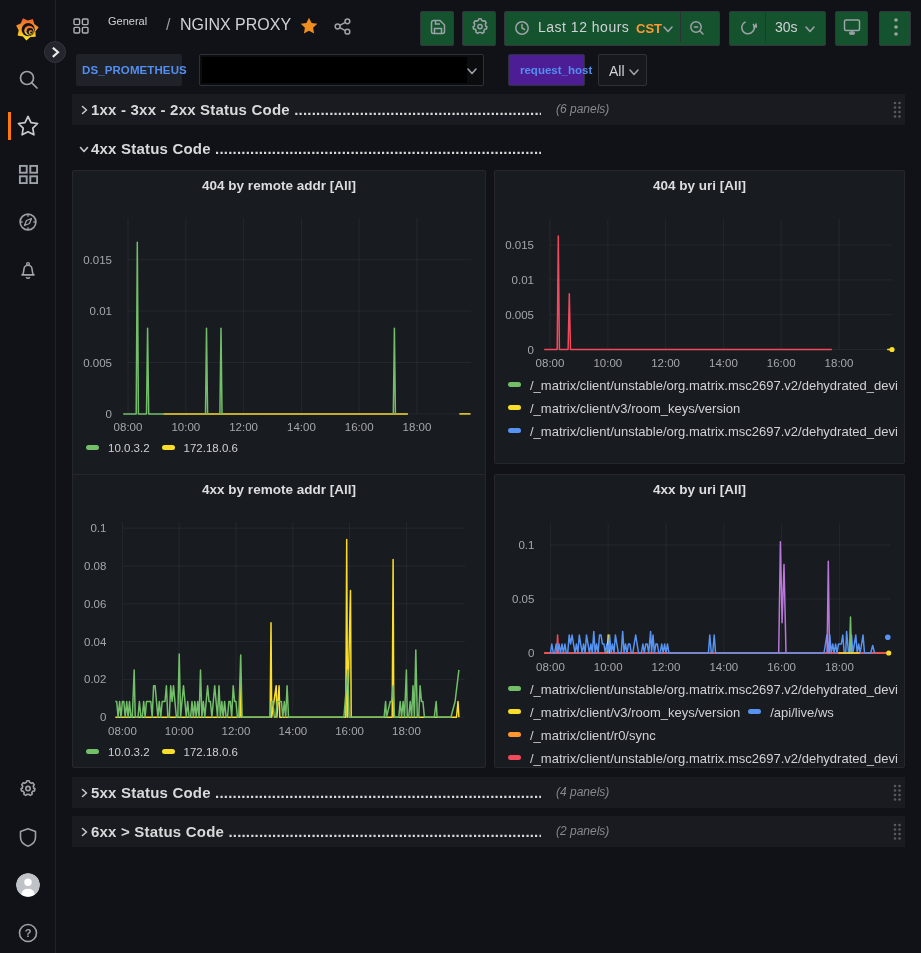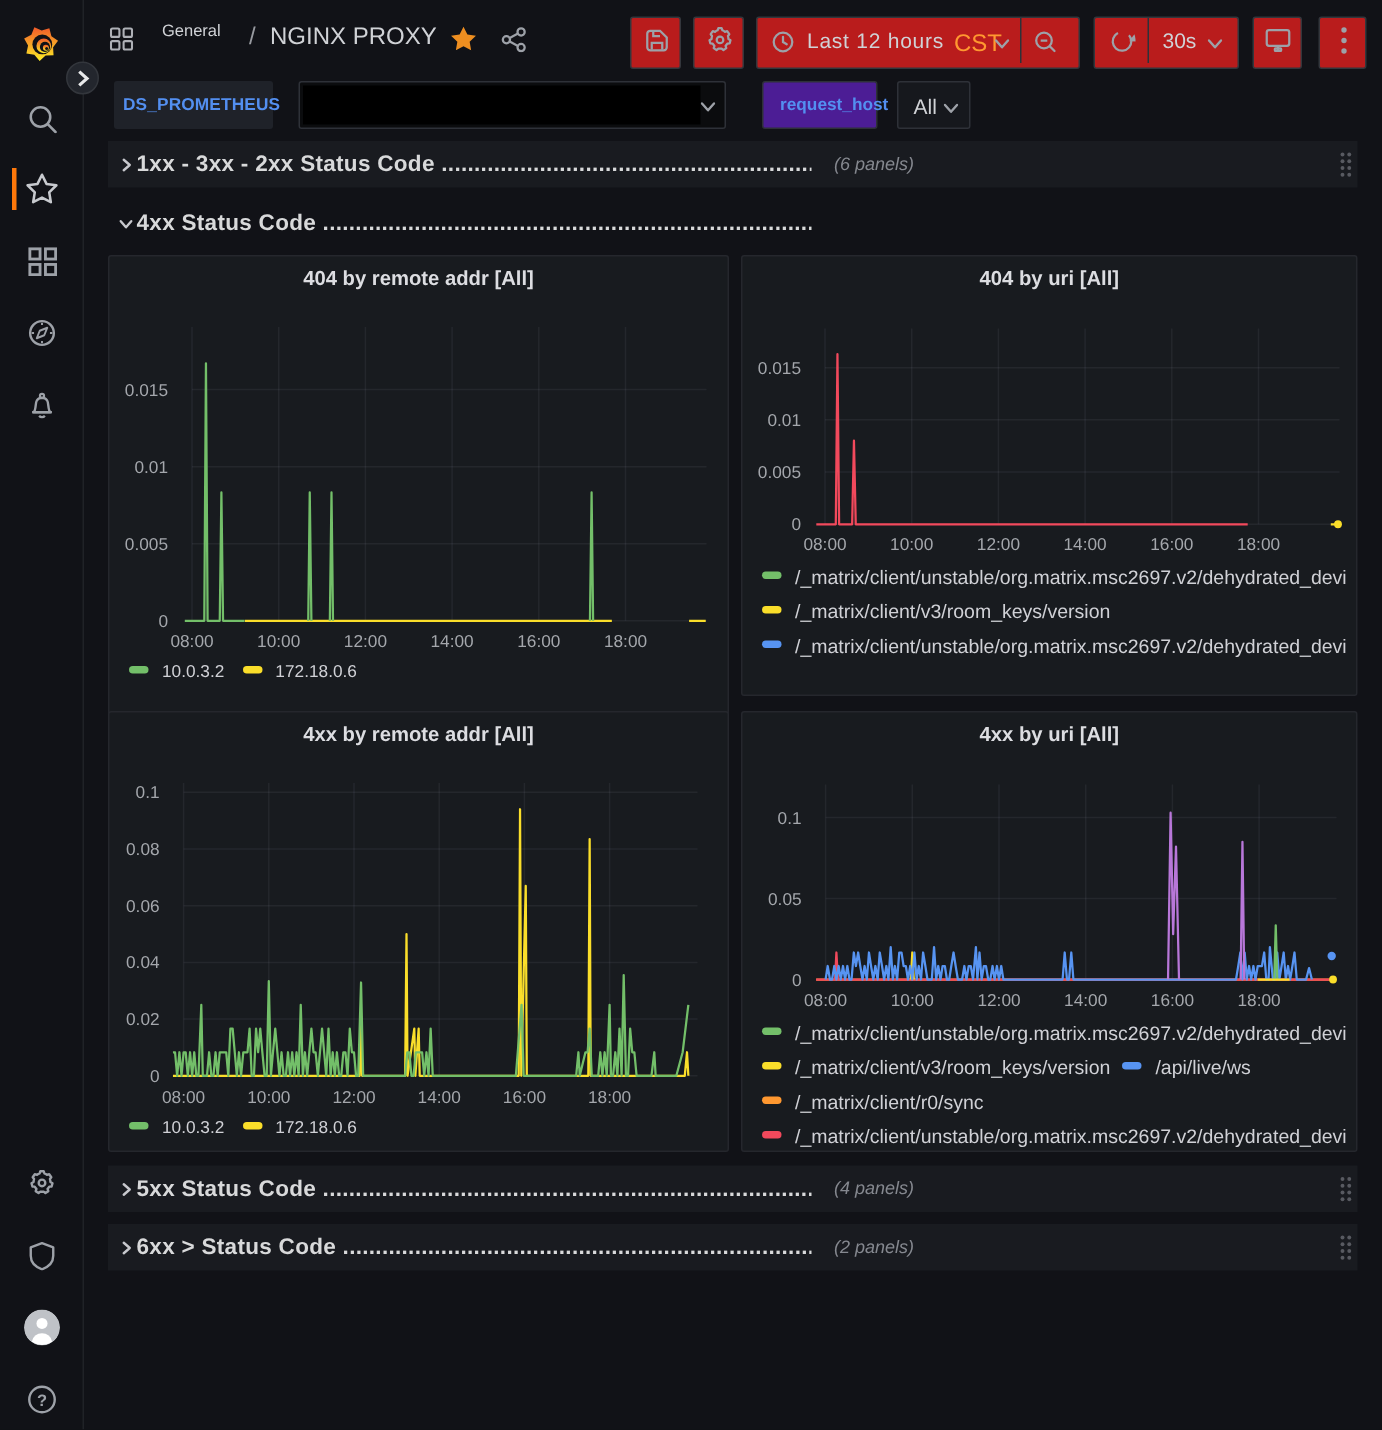--- a/index.html
+++ b/index.html
@@ -5,21 +5,21 @@
   font-family:"Liberation Sans",sans-serif; position:relative; }
 .panel { position:absolute; background:#181b1f; border:1px solid #25272d; border-radius:2px; overflow:hidden; }
 .ptitle { position:absolute; top:7px; left:0; text-align:center; font-size:13.5px; font-weight:700; color:#dcdde1; }
 .ax { font-size:11.5px; fill:#a4a7ac; font-family:"Liberation Sans",sans-serif; }
 .leg { position:absolute; height:20px; overflow:hidden; white-space:nowrap; padding-left:13px; }
 .ldash { display:inline-block; width:13px; height:5px; border-radius:2.5px; margin-right:9px; vertical-align:2.5px; }
 .ltxt { font-size:12px; color:#d0d1d6; margin-right:10px; }
 .rowtitle { position:absolute; font-size:15px; font-weight:700; color:#d8d9da; white-space:nowrap; overflow:hidden; letter-spacing:0.2px; }
 .npanels { position:absolute; font-size:12px; font-style:italic; color:#85888f; }
 .bc { position:absolute; top:16px; font-size:16px; color:#d0d2d6; }
-.tbtn { position:absolute; top:11px; height:35px; background:#b91c1c; border:1px solid #33363c; border-radius:2px; }
+.tbtn { position:absolute; top:11px; height:35px; background:#14532d; border:1px solid #33363c; border-radius:2px; }
 #sidebar { position:absolute; left:0; top:0; width:56px; height:953px; border-right:1px solid #202227; }
 </style></head>
 <body>
 <div id="sidebar">
     <svg style="position:absolute;left:15px;top:16px" width="25" height="27" viewBox="0 0 25 27">
 <defs>
         <linearGradient id="glg" x1="0" y1="1" x2="0" y2="0">
 <stop offset="0" stop-color="#fced26"></stop>
           <stop offset="1" stop-color="#f15a29"></stop>
         </linearGradient>
@@ -111,21 +111,21 @@
       <path fill="none" stroke="#9da1a8" stroke-width="1.5" stroke-linejoin="round" d="M8.4 3.2 L8.9 1.8 H11.1 L11.6 3.2 A6.8 6.8 0 0 1 13.3 4.2 L14.8 3.8 L16.2 5.8 L15.3 7 A6.8 6.8 0 0 1 15.6 9 L17 9.8 L16.4 12 L14.9 12.1 A6.8 6.8 0 0 1 13.7 13.6 L14.2 15.1 L12.3 16.4 L11.1 15.4 A6.8 6.8 0 0 1 8.9 15.4 L7.7 16.4 L5.8 15.1 L6.3 13.6 A6.8 6.8 0 0 1 5.1 12.1 L3.6 12 L3 9.8 L4.4 9 A6.8 6.8 0 0 1 4.7 7 L3.8 5.8 L5.2 3.8 L6.7 4.2 A6.8 6.8 0 0 1 8.4 3.2 Z"></path>
       <circle cx="10" cy="9.6" r="2.2" fill="none" stroke="#9da1a8" stroke-width="1.5"></circle>
     </svg>
   </div>
 <div class="tbtn" style="left:504px;width:216px">
     <svg style="position:absolute;left:9px;top:8px;" width="16" height="16" viewBox="0 0 16 16">
       <circle cx="8" cy="8" r="6.2" fill="none" stroke="#9da1a8" stroke-width="1.5"></circle>
       <path d="M8 4.5 V8 L10.5 9.5" fill="none" stroke="#9da1a8" stroke-width="1.5" stroke-linecap="round"></path>
     </svg>
     <span style="position:absolute;left:33px;top:7px;font-size:14px;font-weight:500;color:#d0d2d6;letter-spacing:0.5px">Last 12 hours</span>
-    <span style="position:absolute;left:131px;top:9px;font-size:16px;font-weight:400;color:#ff9830">CST</span>
+    <span style="position:absolute;left:131px;top:9px;font-size:13px;font-weight:700;color:#ff9830">CST</span>
     <svg style="position:absolute;left:158px;top:12px;" width="10" height="10" viewBox="0 0 10 10">
       <polyline points="1,3 5,7.5 9,3" fill="none" stroke="#9da1a8" stroke-width="1.6" stroke-linecap="round" stroke-linejoin="round"></polyline>
     </svg>
     <div style="position:absolute;left:175px;top:0;width:1px;height:30px;background:#2e3138"></div>
     <svg style="position:absolute;left:183px;top:7px;" width="17" height="17" viewBox="0 0 17 17">
       <circle cx="8" cy="8" r="5.2" fill="none" stroke="#9da1a8" stroke-width="1.5"></circle>
       <line x1="5.8" y1="8" x2="10.2" y2="8" stroke="#9da1a8" stroke-width="1.5"></line>
       <line x1="12" y1="12" x2="15" y2="15" stroke="#9da1a8" stroke-width="1.5" stroke-linecap="round"></line>
     </svg>
   </div>

